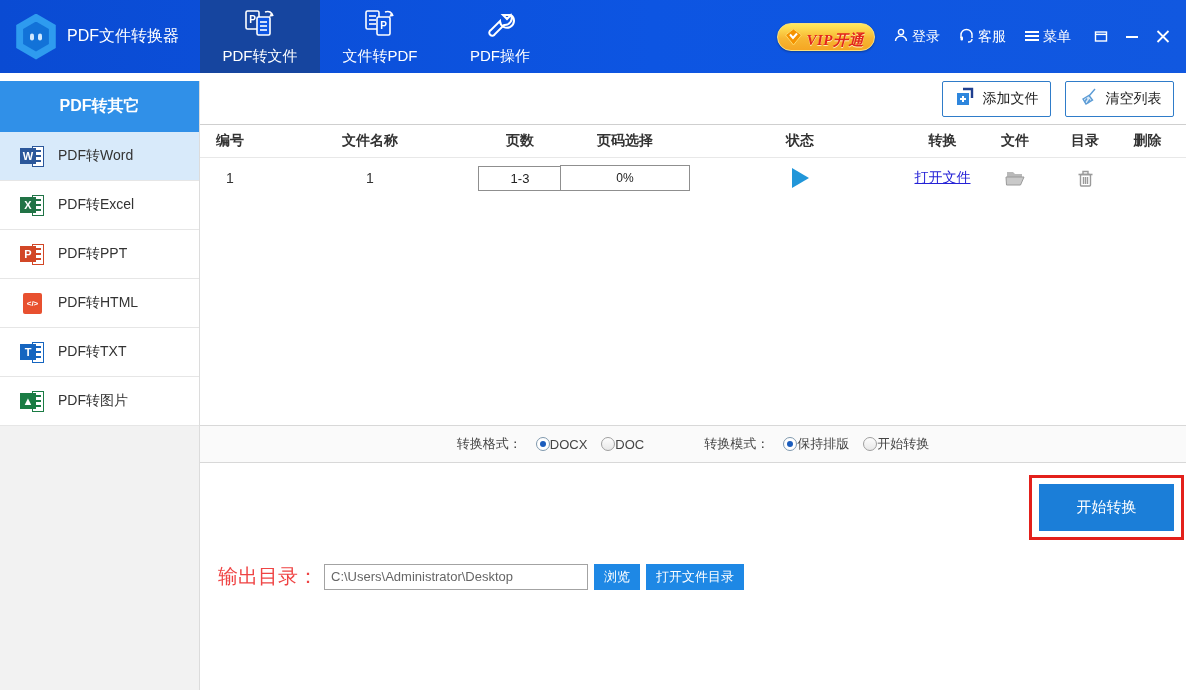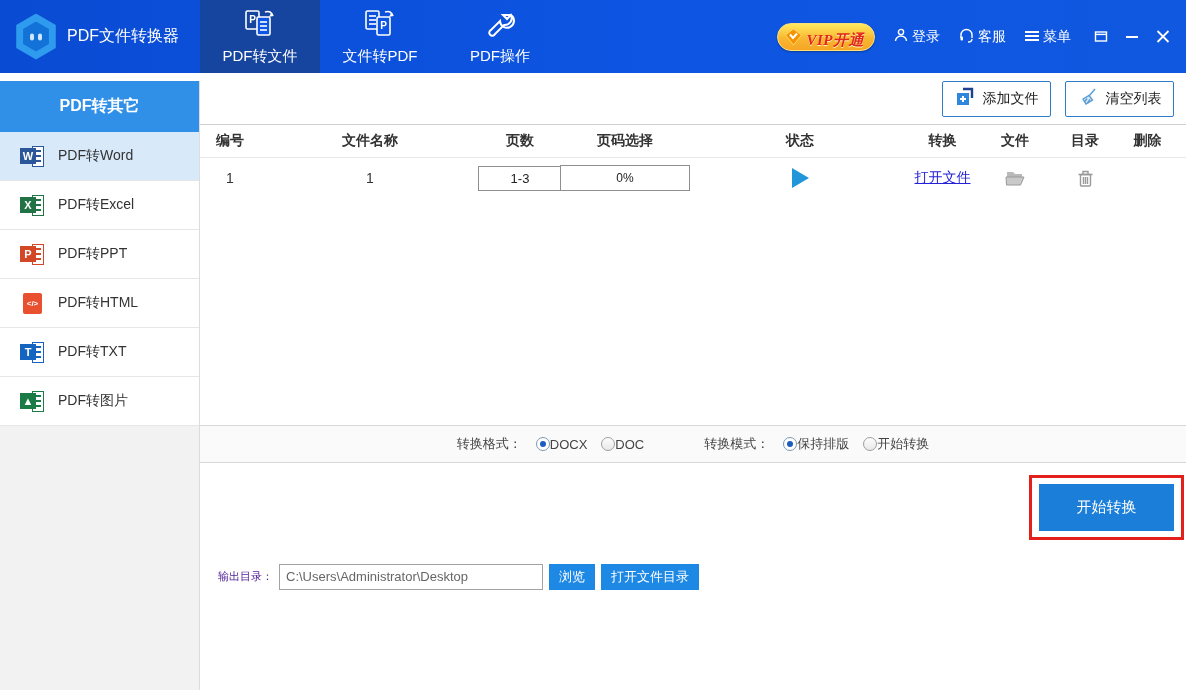--- a/index.html
+++ b/index.html
@@ -69,21 +69,21 @@
 
   .options-row { height:38px; background:#fafafa; border-top:1px solid #d8d8d8; border-bottom:1px solid #d8d8d8;
                  display:flex; align-items:center; justify-content:center; gap:60px; font-size:13px; color:#444; }
   .opt-group { display:flex; align-items:center; gap:14px; }
   .radio-opt { display:flex; align-items:center; cursor:pointer; }
   .radio { width:14px; height:14px; border-radius:50%; border:1px solid #7f98ad; background:#fff; position:relative; }
   .radio.checked::after { content:""; position:absolute; inset:3px; border-radius:50%; background:#1b5dbd; }
   .radio.unchecked { border-color:#9f9f9f; background:linear-gradient(#fdfdfd,#e8e8e8); }
 
   .output-row { flex:1; position:relative; display:flex; align-items:center; padding-left:18px; gap:6px; background:#fff; }
-  .out-label { font-size:11px; color:#4c1d95; white-space:nowrap; }
+  .out-label { font-size:20px; color:#ef4444; white-space:nowrap; }
   .path-input { width:264px; height:26px; border:1px solid #a3a3a3; font-size:13px; color:#666; padding:0 6px; font-family:inherit; }
   .blue-btn { height:26px; background:#1e88e5; color:#fff; border:none; font-size:13px; padding:0 10px; cursor:pointer; font-family:inherit; }
   .start-box { position:absolute; right:2px; top:12px; width:155px; height:65px; border:3px solid #e3201b; }
   .start-btn { position:absolute; inset:6px 7px; background:#1b7ed8; color:#fff; border:none; font-size:15px; cursor:pointer; font-family:inherit; }
 </style>
 </head>
 <body>
 
 <div class="topbar">
   <div class="logo-area">

